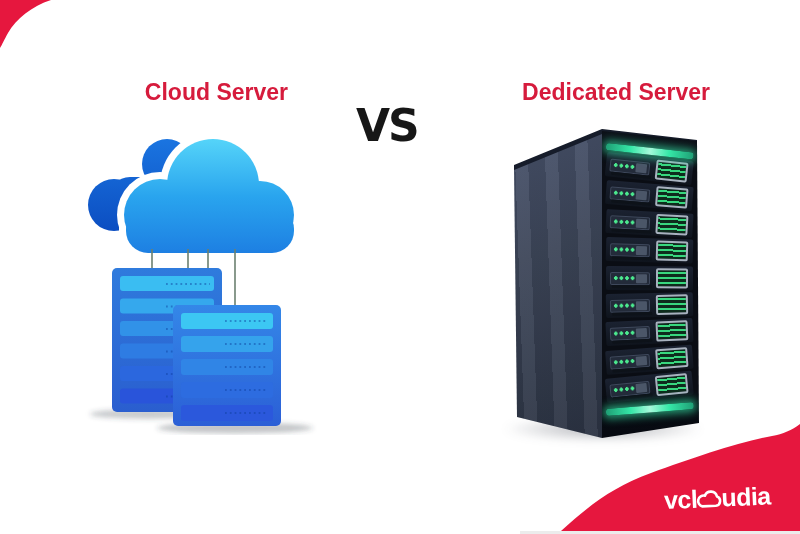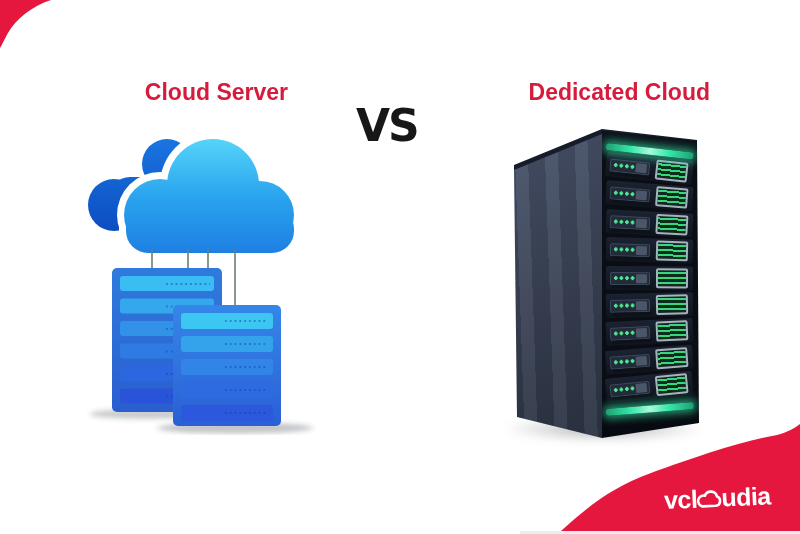--- a/index.html
+++ b/index.html
@@ -88,21 +88,21 @@
 <body>
 
 <div class="canvas">
 
   <svg class="corner-ribbon" width="54" height="50" viewBox="0 0 54 50">
     <path d="M0,0 L51,0 C32,6 16,19 8,33 C4,40 2,45 0,48 Z" fill="#e6173e"></path>
   </svg>
 
   <div class="heading heading-left">Cloud Server</div>
   <div class="vs">VS</div>
-  <div class="heading heading-right">Dedicated Cloud</div>
+  <div class="heading heading-right">Dedicated Server</div>
 
   <svg class="cloud-illustration" width="250" height="310" viewBox="0 0 250 310">
     <defs>
       <linearGradient id="gFront" x1="0" y1="14" x2="0" y2="130" gradientUnits="userSpaceOnUse">
         <stop offset="0" stop-color="#55d4f9"></stop>
           <stop offset="0.5" stop-color="#29a4ee"></stop>
           <stop offset="1" stop-color="#1d7ee2"></stop>
       </linearGradient>
       <linearGradient id="gBack" x1="0" y1="15" x2="0" y2="110" gradientUnits="userSpaceOnUse">
         <stop offset="0" stop-color="#1a74e0"></stop>

